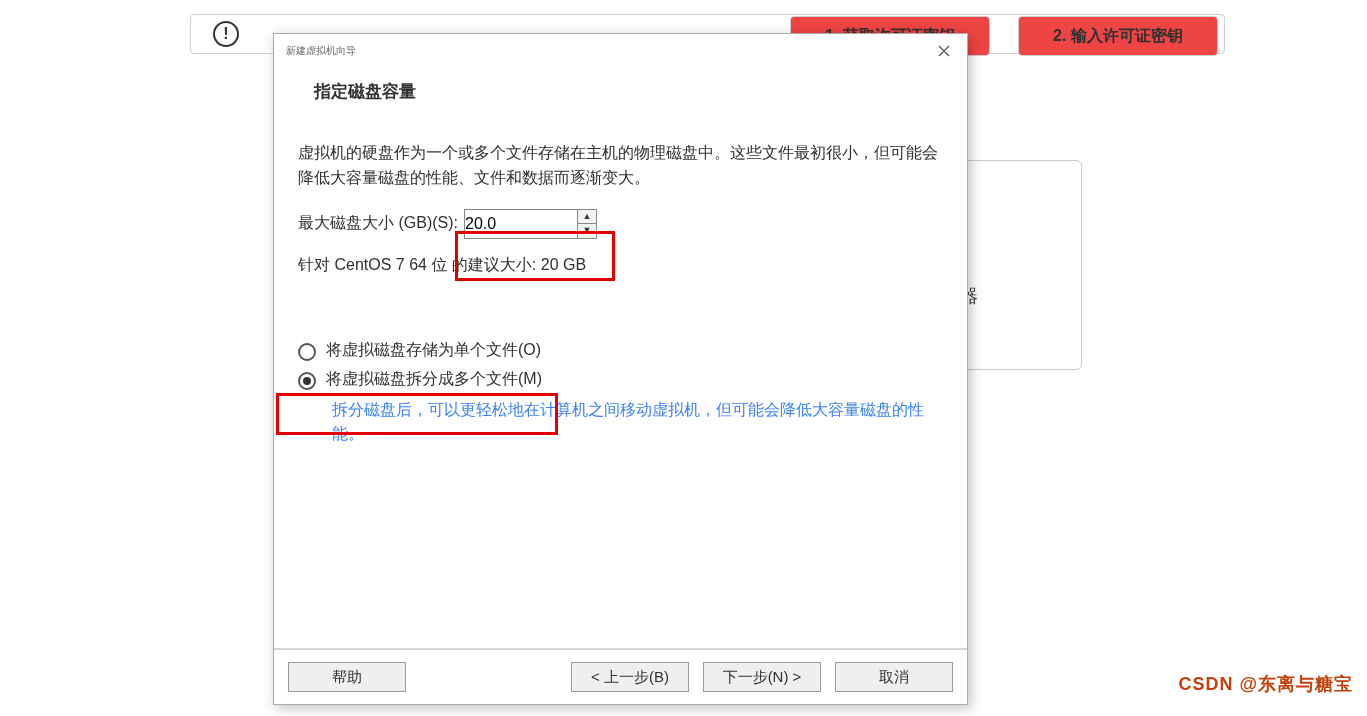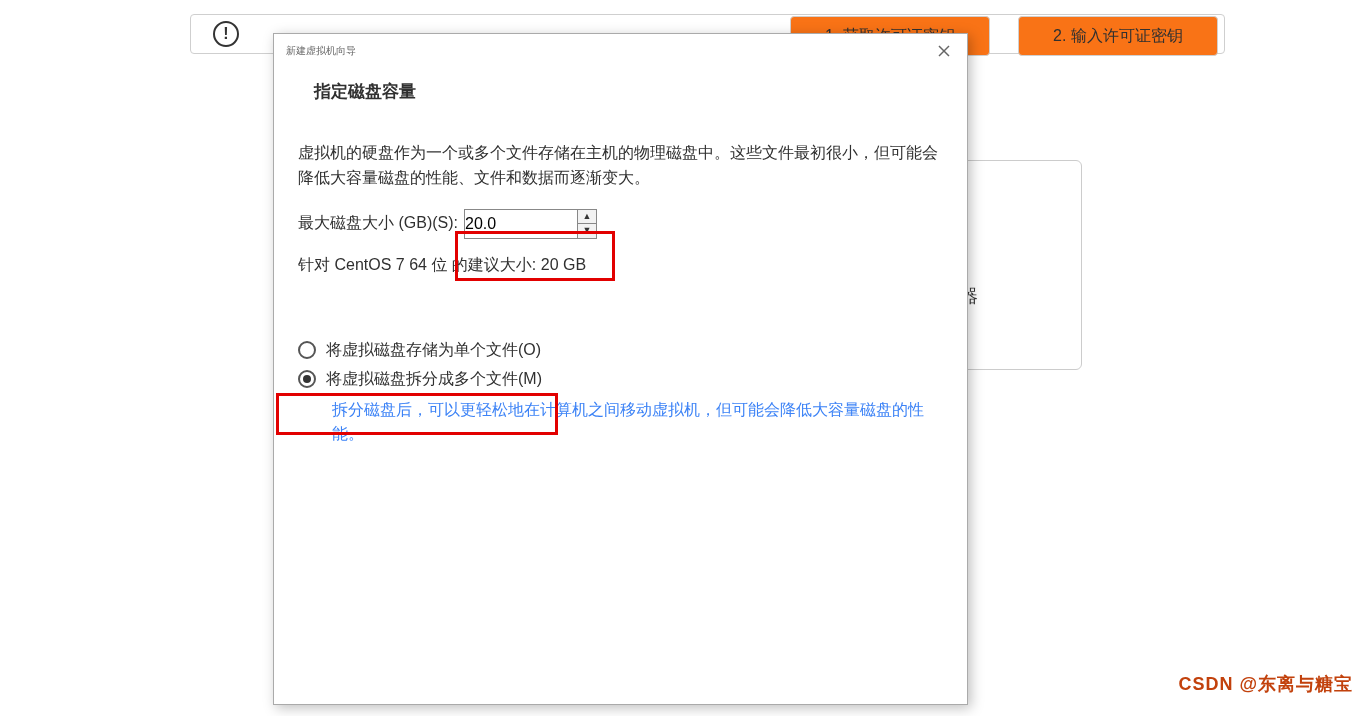--- a/index.html
+++ b/index.html
@@ -1,20 +1,20 @@
 <!DOCTYPE html>
 <html><head>
 <meta charset="utf-8">
 <style>
 * { box-sizing: border-box; margin:0; padding:0; }
 body { font-family: "Microsoft YaHei", "微软雅黑", Arial, sans-serif; font-size:15px; color:#303030; background:#fff; width:1367px; height:716px; position:relative; overflow:hidden; }
 
 .bg-bar { position:absolute; left:190px; top:14px; right:142px; height:40px; border:1px solid #cfcfcf; border-radius:4px; background:#fff; display:flex; align-items:center; padding-left:22px; }
 .bg-bar .circle { width:26px; height:26px; border:2px solid #333; border-radius:50%; display:flex; align-items:center; justify-content:center; font-weight:600; font-size:16px; color:#333; margin-right:18px;}
-.bg-btn { position:absolute; top:16px; height:40px; background:#f97316; border:1px solid #d0d0d0; border-radius:4px; display:flex; align-items:center; justify-content:center; font-size:16px; padding:0 18px; }
+.bg-btn { position:absolute; top:16px; height:40px; background:#ef4444; border:1px solid #d0d0d0; border-radius:4px; display:flex; align-items:center; justify-content:center; font-size:16px; padding:0 18px;font-weight:bold; }
 .bg-btn1 { left:790px; width:200px; }
 .bg-btn2 { left:1018px; width:200px; }
 
 .bg-card { position:absolute; left:802px; top:160px; width:280px; height:210px; background:#fff; border:1px solid #cccccc; border-radius:6px; display:flex; flex-direction:column; align-items:center; justify-content:center; }
 .bg-card .up { font-size:48px; color:#555; line-height:1; }
 .bg-card .lbl { font-size:18px; color:#333; margin-top:14px; }
 
 .dialog { position:absolute; left:273px; top:33px; width:695px; height:672px; background:#fff; border:1px solid #aaa; box-shadow: 3px 3px 12px rgba(0,0,0,.25); display:flex; flex-direction:column;}
 .titlebar { height:34px; display:flex; align-items:center; justify-content:space-between; padding:0 12px; color:#666; font-size:10px; }
 .close-x { width:22px; height:22px; display:flex; align-items:center; justify-content:center; cursor:pointer; color:#666; font-size:14px; }
@@ -31,21 +31,21 @@
 
 .spin-wrap { margin-left:6px; display:flex; align-items:stretch; border:1px solid #888; height:30px; background:#fff; }
 .spin-input { width:112px; text-align:left; padding-right:8px; border:none; outline:none; font-size:16px; background:transparent; }
 .spin-btns { display:flex; flex-direction:column; border-left:1px solid #888; }
 .spin-btn { width:18px; flex:1; background:#f2f2f2; display:flex; align-items:center; justify-content:center; font-size:9px; color:#333; cursor:pointer; border:none; padding:0; line-height:1;}
 .spin-btn + .spin-btn { border-top:1px solid #888; }
 
 .rec { font-size:16px; margin:16px 0 0 6px; }
 
 .radio-group { margin: 64px 0 0 6px; }
-.radio-row { display:flex; align-items:center; margin-bottom:8px; position:relative; }
+.radio-row { display:flex; align-items:flex-end; margin-bottom:8px; position:relative; }
 .radio-outer { width:18px; height:18px; border:2px solid #555; border-radius:50%; margin-right:10px; display:flex; align-items:center; justify-content:center; flex:none;}
 .radio-inner { width:8px; height:8px; background:#333; border-radius:50%; }
 .radio-label { font-size:16px; }
 
 .redbox2 { position:absolute; left:276px; top:393px; width:282px; height:42px; border:3px solid #e20000; pointer-events:none; z-index:40; }
 
 .split-note { font-size:16px; line-height:1.55; margin:4px 0 0 34px; color:#3b82f6; }
 
 .footer { height:56px; border-top:2px solid #d4d4d4; display:flex; align-items:center; padding:0 14px; gap:14px; }
 .btn { height:30px; min-width:118px; background:#efefef; border:1px solid #999; font-size:15px; display:flex; align-items:center; justify-content:center; cursor:pointer; padding:0 14px; }
@@ -111,15 +111,30 @@
       <div class="radio-row">
         <span class="radio-outer">
             <span class="radio-inner"></span>
           </span>
         <span class="radio-label">将虚拟磁盘拆分成多个文件(M)</span>
       </div>
       <div class="split-note">拆分磁盘后，可以更轻松地在计算机之间移动虚拟机，但可能会降低大容量磁盘的性能。</div>
     </div>
   </div>
 
+  <div class="footer">
+    <div class="btn">
+        <span>帮助</span>
+      </div>
+    <div class="footer-spacer"></div>
+    <div class="btn">
+        <span>&lt; 上一步(B)</span>
+      </div>
+    <div class="btn">
+        <span>下一步(N) &gt;</span>
+      </div>
+    <div class="btn">
+        <span>取消</span>
+      </div>
+  </div>
 </div>
 
 <div class="watermark">CSDN @东离与糖宝</div>
 
 </body></html>

